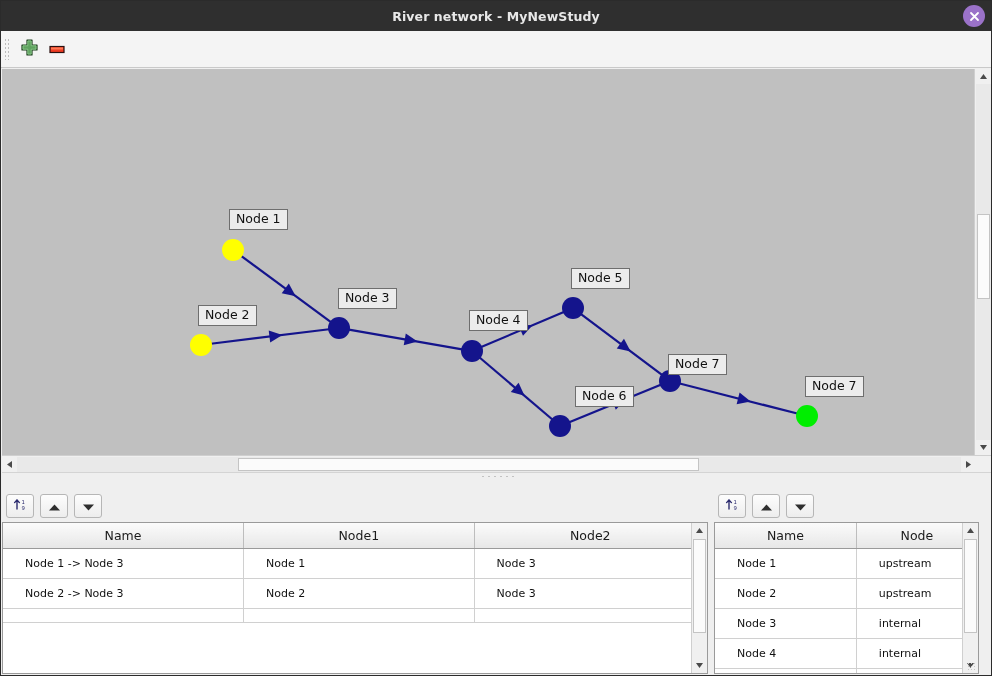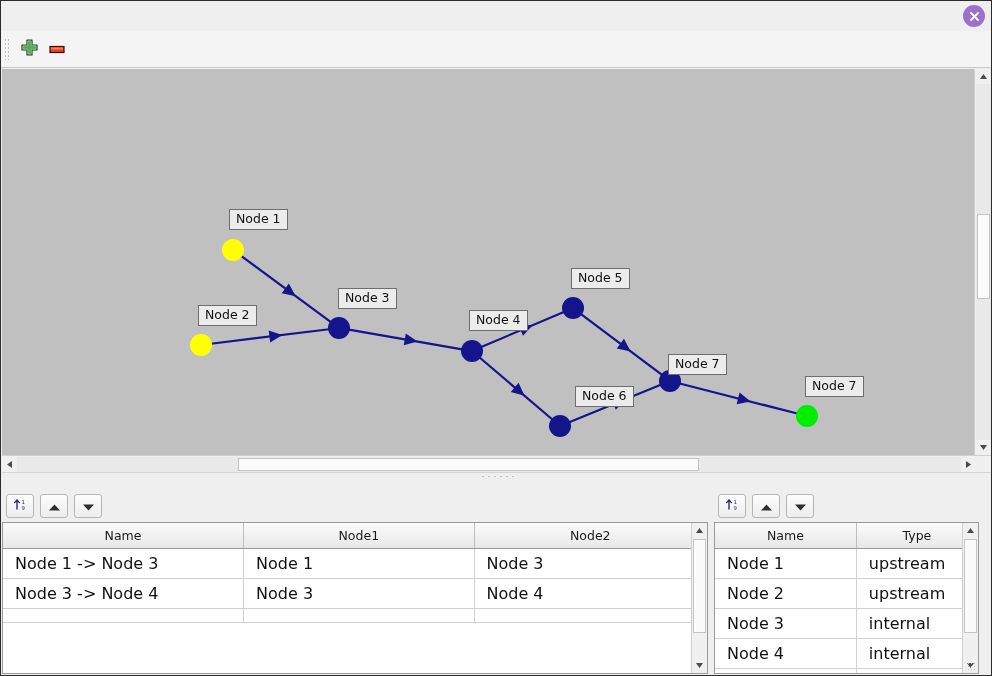--- a/index.html
+++ b/index.html
@@ -170,22 +170,22 @@
   table.grid th {
     background: linear-gradient(#fbfbfb, #e7e7e7);
     border-right: 1px solid #bdbdbd;
     border-bottom: 1px solid #9a9a9a;
     font-size: 12.5px; font-weight: normal; color: #1a1a1a;
     height: 25px; text-align: center;
   }
   table.grid td {
     border-right: 1px solid #d0d0d0;
     border-bottom: 1px solid #d0d0d0;
-    font-size: 16px; color: #111;
-    height: 30px; padding-left: 12px;
+    font-size: 11px; color: #111;
+    height: 30px; padding-left: 22px;
     background: #fff;
     white-space: nowrap; overflow: hidden;
   }
   table.grid td.empty { height: 14px; }
 
   .tbl-vscroll {
     position: absolute; top: 0; right: 0;
     width: 16px; height: 150px;
     background: #f0f0f0;
     border-left: 1px solid #cfcfcf;
@@ -195,20 +195,23 @@
     width: 9px; height: 9px;
     background-image: radial-gradient(#c5c5c5 1px, transparent 1px);
     background-size: 3px 3px;
   }
 </style>
 </head>
 <body>
 
 <div id="app">
 
+  <div id="titlebar">
+    <span id="title-text">River network - MyNewStudy</span>
+  </div>
   <div id="close-button">
     <svg width="11" height="11" viewBox="0 0 11 11">
       <path d="M2,2 L9,9 M9,2 L2,9" stroke="#ffffff" stroke-width="1.8" stroke-linecap="round"></path>
     </svg>
   </div>
 
   <div id="toolbar">
     <div class="tb-grip"></div>
     <div class="tb-btn">
       <span>
@@ -350,23 +353,23 @@
                 <th>Node2</th>
               </tr>
             </thead>
           <tbody id="branches-body">
               <tr>
                 <td>Node 1 -&gt; Node 3</td>
                 <td>Node 1</td>
                 <td>Node 3</td>
               </tr>
               <tr>
-                <td>Node 3 -&gt; Node 4</td>
+                <td>Node 2 -&gt; Node 3</td>
+                <td>Node 2</td>
                 <td>Node 3</td>
-                <td>Node 4</td>
               </tr>
               <tr>
                 <td class="empty"></td>
                 <td class="empty"></td>
                 <td class="empty"></td>
               </tr>
             </tbody>
         </table>
         <div class="tbl-vscroll">
           <div class="sb-arrow" style="left:0; top:0;">
@@ -413,21 +416,21 @@
 
       <div class="table-wrap" id="right-table-wrap">
         <table class="grid" id="nodes-table">
           <colgroup>
               <col style="width:133px">
               <col style="width:114px">
             </colgroup>
           <thead>
               <tr id="nodes-head">
                 <th>Name</th>
-                <th>Type</th>
+                <th>Node</th>
               </tr>
             </thead>
           <tbody id="nodes-body">
               <tr>
                 <td>Node 1</td>
                 <td>upstream</td>
               </tr>
               <tr>
                 <td>Node 2</td>
                 <td>upstream</td>

